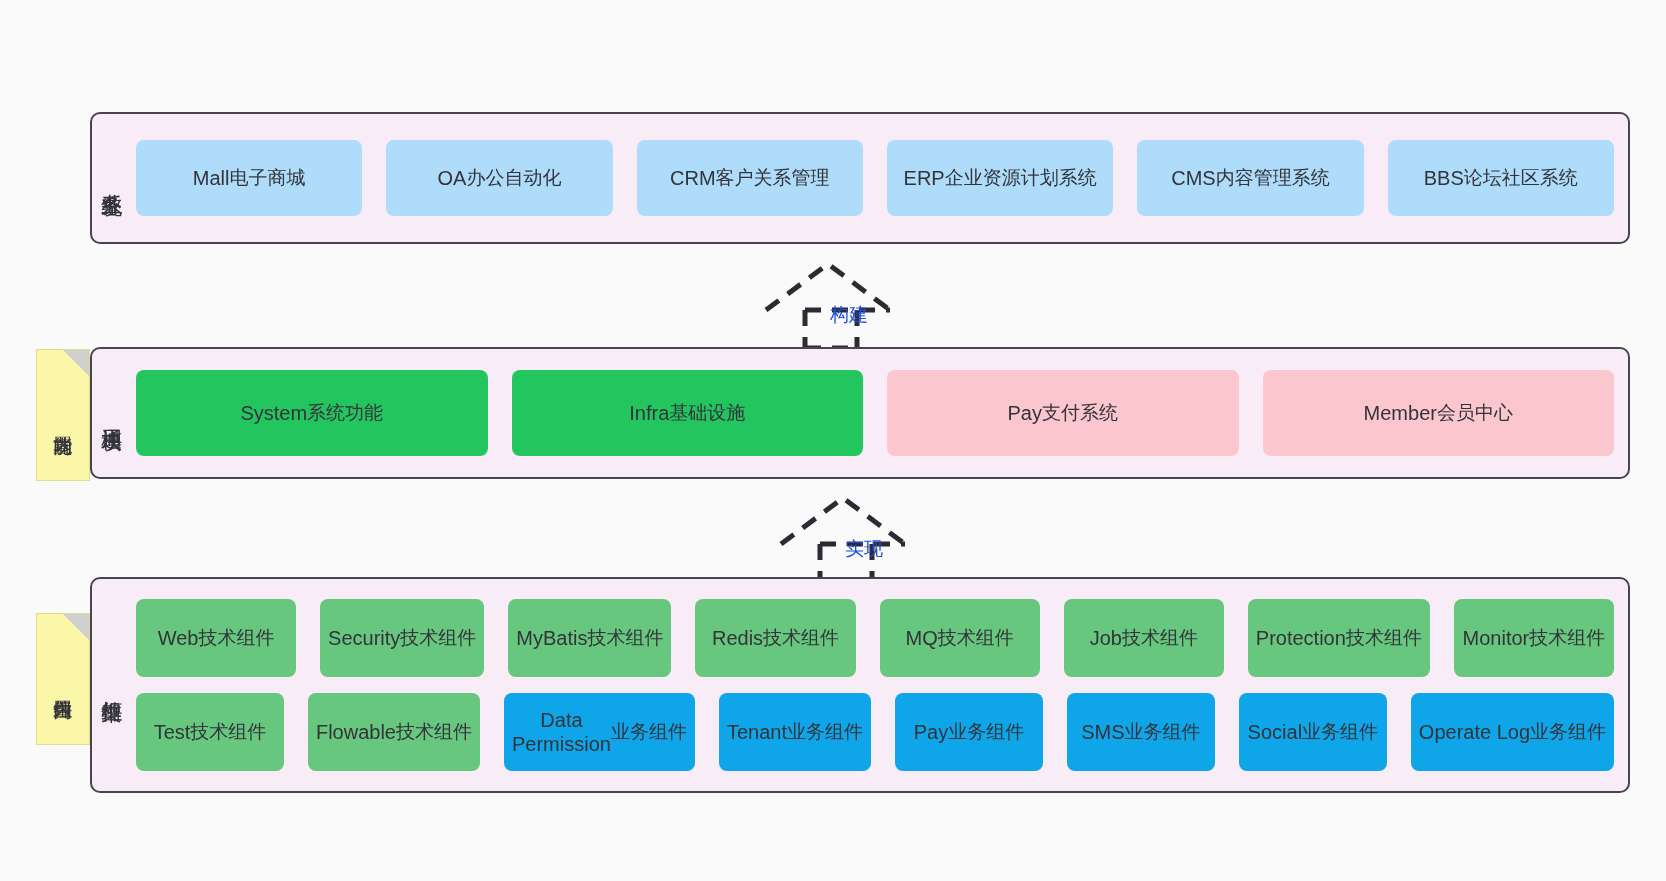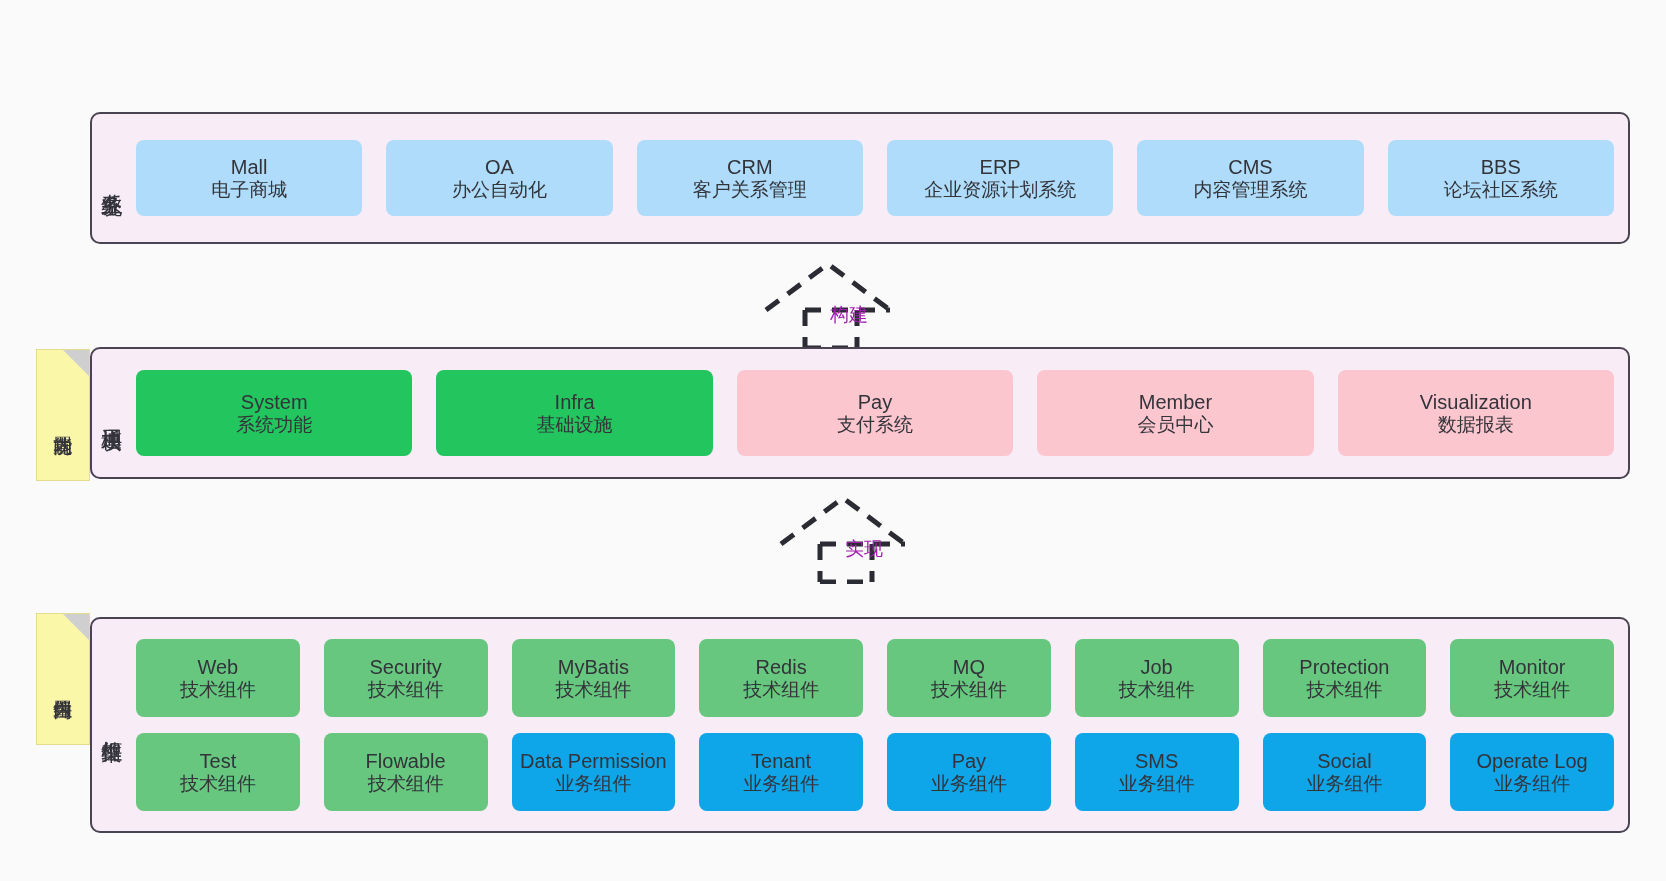--- a/index.html
+++ b/index.html
@@ -56,21 +56,21 @@
   .row {
     display: flex;
     gap: 24px;
   }
 
   
   .card {
     flex: 1 1 0;
     border-radius: 8px;
     display: flex;
-    flex-direction: column;
+    flex-direction: row;
     align-items: center;
     justify-content: center;
     text-align: center;
     box-sizing: border-box;
     padding: 4px 8px;
     line-height: 1.2;
   }
   .card .t-en {
     font-size: 20px;
     white-space: nowrap;
@@ -125,21 +125,21 @@
     width: 150px;
     height: 92px;
   }
   .arrow svg { display: block; }
   .arrow-label {
     position: absolute;
     left: 50%;
     transform: translateX(-50%);
     bottom: 20px;
     font-size: 19px;
-    color: #a21caf;
+    color: #1d4ed8;
     background: transparent;
     white-space: nowrap;
   }
 </style>
 </head>
 <body>
 
 <div class="layer" style="left:90px; top:112px; width:1540px; height:132px;">
   <div class="layer-caption">业务系统</div>
   <div class="layer-body">
@@ -213,45 +213,41 @@
       <div class="card c-pink h-mod">
         <div class="t-en">Pay</div>
         <div class="t-cn">支付系统</div>
       </div>
 
       <div class="card c-pink h-mod">
         <div class="t-en">Member</div>
         <div class="t-cn">会员中心</div>
       </div>
 
-      <div class="card c-pink h-mod">
-        <div class="t-en">Visualization</div>
-        <div class="t-cn">数据报表</div>
-      </div>
 
     </div>
   </div>
 </div>
 
 <div class="arrow" style="left:775px; top:492px; width:150px; height:92px;">
   <svg width="150" height="92" viewBox="0 0 150 92">
     <path d="M6 52 L68 6 L130 52" fill="none" stroke="#2b2b33" stroke-width="5" stroke-dasharray="16,11" stroke-linecap="butt"></path>
     <path d="M45 52 L130 52" fill="none" stroke="#2b2b33" stroke-width="5" stroke-dasharray="16,11"></path>
     <path d="M45 52 L45 90" fill="none" stroke="#2b2b33" stroke-width="5" stroke-dasharray="16,11"></path>
     <path d="M97 52 L97 90" fill="none" stroke="#2b2b33" stroke-width="5" stroke-dasharray="16,11"></path>
     <path d="M45 90 L97 90" fill="none" stroke="#2b2b33" stroke-width="5" stroke-dasharray="16,11"></path>
   </svg>
   <div class="arrow-label" style="left:70px; bottom:22px; transform:none;">实现</div>
 </div>
 
 <div class="note" style="left:36px; top:613px; height:132px;">
   <span>内置组件</span>
 </div>
 
-<div class="layer" style="left:90px; top:577px; width:1540px; height:216px;margin-top:40px;">
+<div class="layer" style="left:90px; top:577px; width:1540px; height:216px;">
   <div class="layer-caption">框架组件</div>
   <div class="layer-body" style="gap:16px;">
 
     <div class="row" style="gap:24px;">
       <div class="card c-green h-comp">
         <div class="t-en">Web</div>
         <div class="t-cn">技术组件</div>
       </div>
       <div class="card c-green h-comp">
         <div class="t-en">Security</div>

